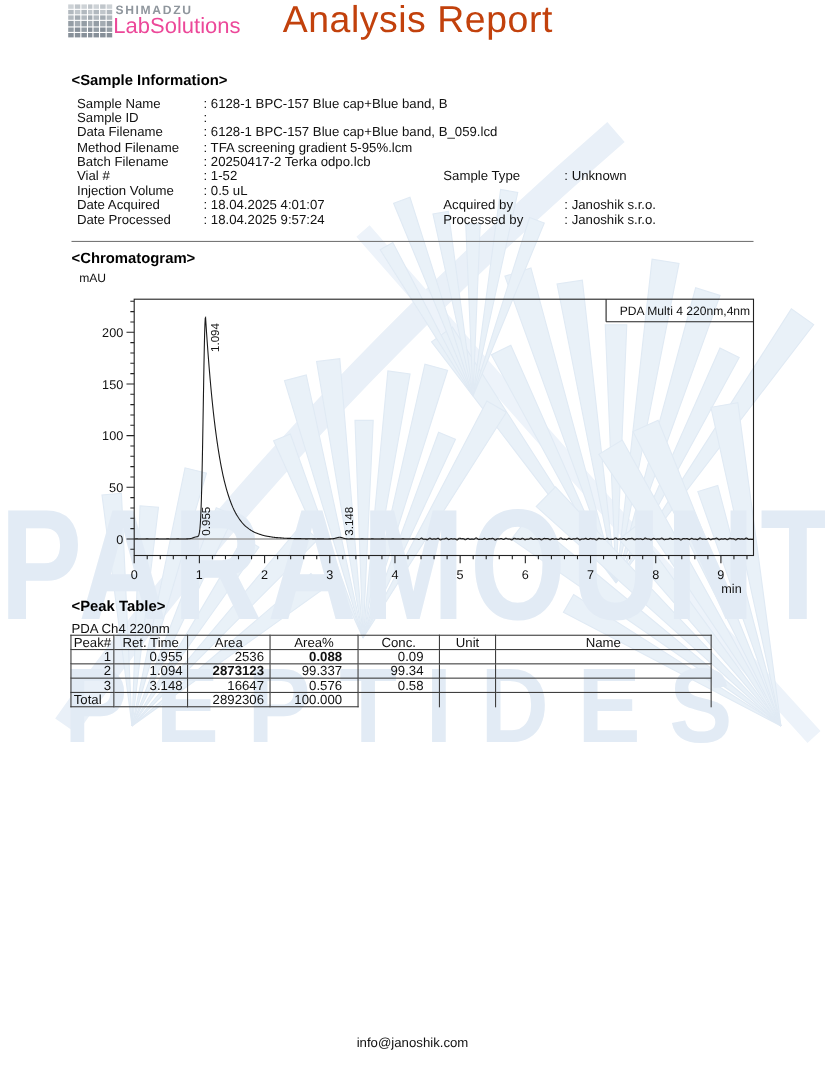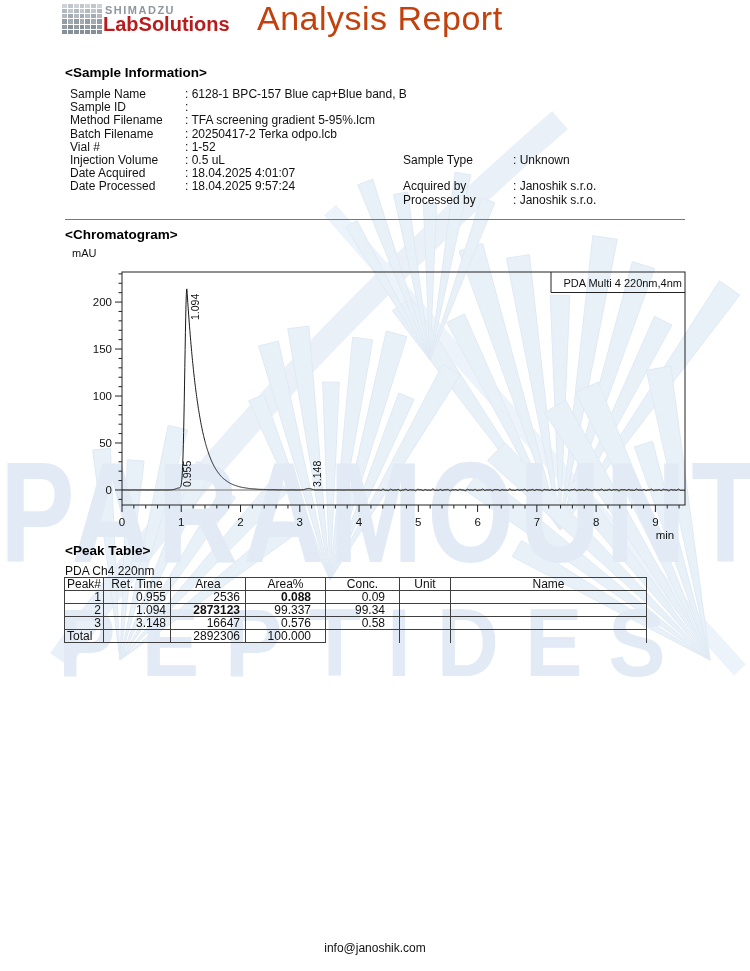--- a/index.html
+++ b/index.html
@@ -14,21 +14,21 @@
   #wm-line2{top:594px;font-size:86px;letter-spacing:26px;transform:scaleY(1.12);transform-origin:top}
 
   .content{position:absolute;inset:0;z-index:1}
 
   
   .logo-grid{position:absolute;left:62px;top:4px;width:40px;height:30px;
              display:grid;grid-template-columns:repeat(7,1fr);grid-template-rows:repeat(6,1fr);gap:1px}
   .logo-grid div{width:100%;height:100%}
   .brand1{position:absolute;left:105px;top:4px;font-size:11px;font-weight:bold;
           letter-spacing:1.5px;color:#8f969d}
-  .brand2{position:absolute;left:103px;top:13px;font-size:20px;font-weight:700;color:#b91c1c}
+  .brand2{position:absolute;left:103px;top:13px;font-size:20px;font-weight:400;color:#ec4899}
   .report-title{position:absolute;left:257px;top:0;font-size:34px;line-height:37px;
                 letter-spacing:.5px;color:#c2410c}
 
   
   .sec{position:absolute;font-size:13.5px;font-weight:bold;color:#000}
 
   
   .info-col{position:absolute;font-size:12px;line-height:13.2px}
   .info-row{display:flex;white-space:nowrap;height:13.2px}
   .info-row .lbl{flex:none}
@@ -157,20 +157,24 @@
 
   <div class="sec" style="left:65px;top:65px">&lt;Sample Information&gt;</div>
   <div class="info-col" id="info-left">
       <div class="info-row">
         <span class="lbl">Sample Name</span>
         <span>: 6128-1 BPC-157 Blue cap+Blue band, B</span>
       </div>
       <div class="info-row">
         <span class="lbl">Sample ID</span>
         <span>: </span>
+      </div>
+      <div class="info-row">
+        <span class="lbl">Data Filename</span>
+        <span>: 6128-1 BPC-157 Blue cap+Blue band, B_059.lcd</span>
       </div>
       <div class="info-row">
         <span class="lbl">Method Filename</span>
         <span>: TFA screening gradient 5-95%.lcm</span>
       </div>
       <div class="info-row">
         <span class="lbl">Batch Filename</span>
         <span>: 20250417-2 Terka odpo.lcb</span>
       </div>
       <div class="info-row">

